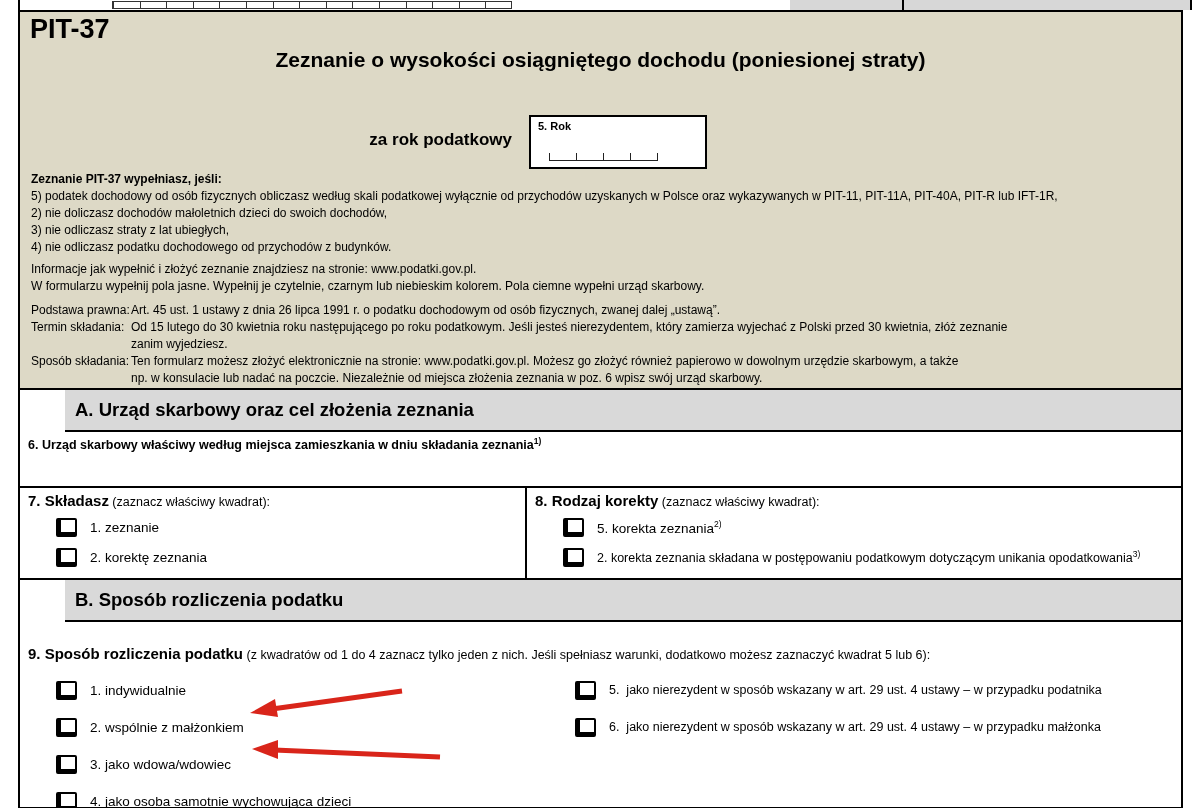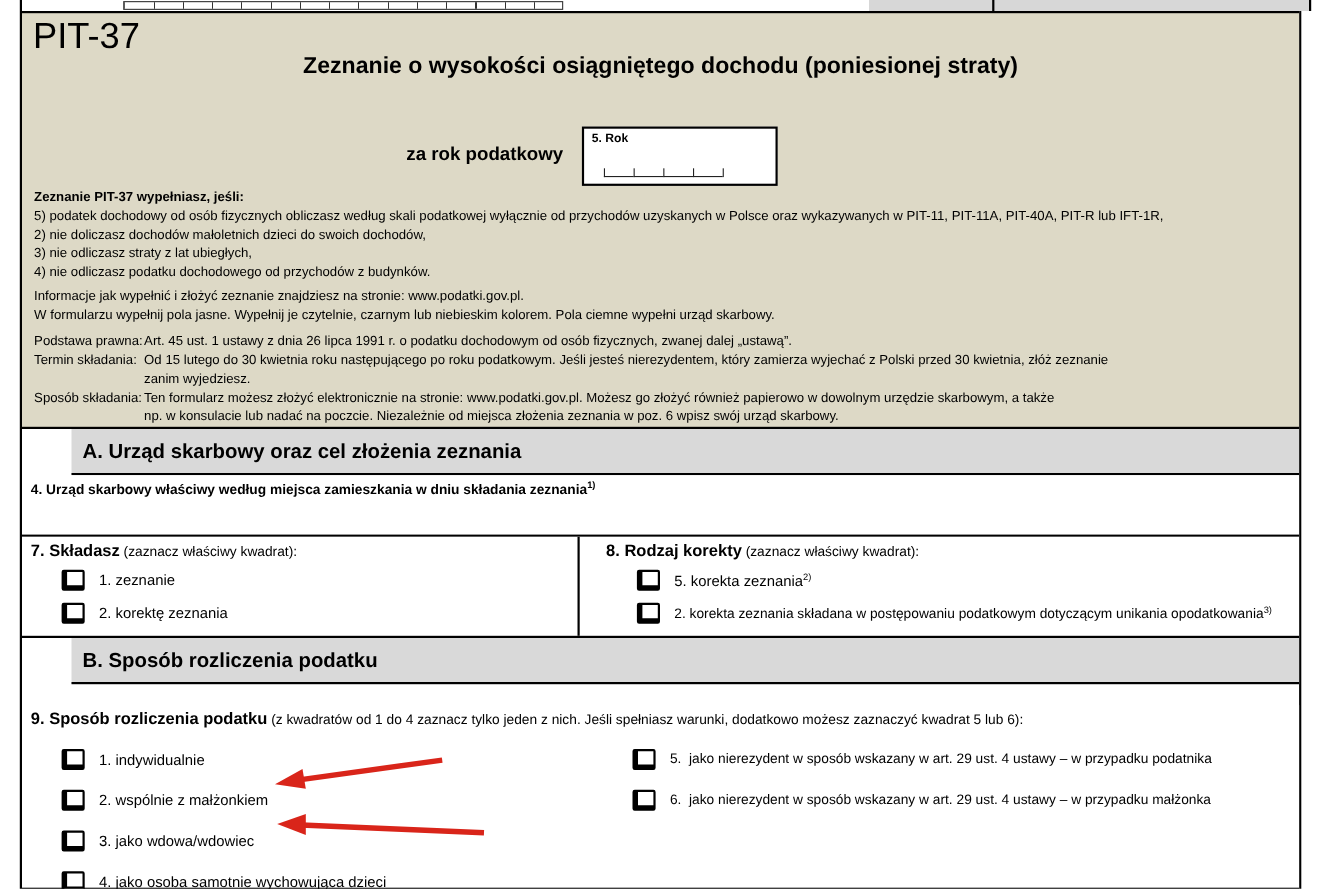--- a/index.html
+++ b/index.html
@@ -16,21 +16,21 @@
   .top-grey { position:absolute; left:770px; top:0; right:0; height:10px; background:#d7d7d7; }
   .top-grey-divider { position:absolute; left:112px; top:0; width:2px; height:10px; background:#000; }
 
   
   .form { position:absolute; left:18px; top:10px; width:1165px;
           border-left:2px solid #000; border-right:2px solid #000; }
 
   
   .form-header { position:relative; height:380px; background:#ddd9c6;
                  border-top:2px solid #000; border-bottom:2px solid #000; }
-  .pit-code { position:absolute; left:10px; top:2px; font-size:33px; font-weight:normal; }
+  .pit-code { position:absolute; left:10px; top:2px; font-size:27px; font-weight:bold; }
   .form-title { position:absolute; left:0; top:36px; width:100%; text-align:center;
                 font-size:21px; font-weight:bold; }
   .tax-year-label { position:absolute; left:300px; top:118px; width:192px; text-align:right;
                     font-size:17px; font-weight:bold; }
   .year-box { position:absolute; left:509px; top:103px; width:178px; height:54px;
               background:#fff; border:2px solid #000; }
   .year-box-label { position:absolute; left:7px; top:3px; font-size:11px; font-weight:bold; }
   .year-comb { position:absolute; left:18px; bottom:6px; height:8px; display:flex;
                border-right:1px solid #222; }
   .year-comb span { width:27px; height:8px; border-left:1px solid #222; border-bottom:1px solid #222; }
@@ -47,21 +47,21 @@
                  font-size:18.5px; font-weight:bold; line-height:40px; padding-left:10px;margin-left:45px; }
 
   
   .field6 { height:56px; background:#fff; border-bottom:2px solid #000; padding:4px 8px;
             font-size:12.5px; font-weight:bold; }
   sup { font-size:8.5px; vertical-align:super; }
 
   
   .row78 { display:flex; height:92px; border-bottom:2px solid #000; background:#fff; }
   .cell7 { width:507px; flex:0 0 507px; border-right:2px solid #000; padding:4px 8px; }
-  .cell8 { flex:1; padding:4px 8px;margin-left:16px; }
+  .cell8 { flex:1; padding:4px 8px; }
   .field-title { font-size:12.5px; }
   .field-title b { font-size:15px; }
 
   
   .opt { display:flex; align-items:center; gap:13px; height:24px; margin:6px 0 0 28px; }
   .checkbox { width:21px; height:19px; flex:0 0 21px; background:#fff;
               border:2px solid #000; border-left-width:5px; border-bottom-width:5px;
               border-radius:2px; }
   .opt-label { font-size:13.5px; white-space:pre; }
   .opt-small .opt-label { font-size:12.5px; }
@@ -137,21 +137,21 @@
             <div>Ten formularz możesz złożyć elektronicznie na stronie: www.podatki.gov.pl. Możesz go złożyć również papierowo w dowolnym urzędzie skarbowym, a także</div>
             <div>np. w konsulacie lub nadać na poczcie. Niezależnie od miejsca złożenia zeznania w poz. 6 wpisz swój urząd skarbowy.</div>
           </div>
         </div>
       </div>
     </div>
 
     <div class="section-bar" style="background-color: rgb(217, 217, 217);">A. Urząd skarbowy oraz cel złożenia zeznania</div>
 
     <div class="field6">
-      <span>4. Urząd skarbowy właściwy według miejsca zamieszkania w dniu składania zeznania</span><sup>1)</sup>
+      <span>6. Urząd skarbowy właściwy według miejsca zamieszkania w dniu składania zeznania</span><sup>1)</sup>
     </div>
 
     <div class="row78">
       <div class="cell7">
         <div class="field-title"><b>7. Składasz</b><span> (zaznacz właściwy kwadrat):</span></div>
         <div class="opt">
           <span class="checkbox"></span>
           <span class="opt-label">1. zeznanie</span>
         </div>
         <div class="opt">

